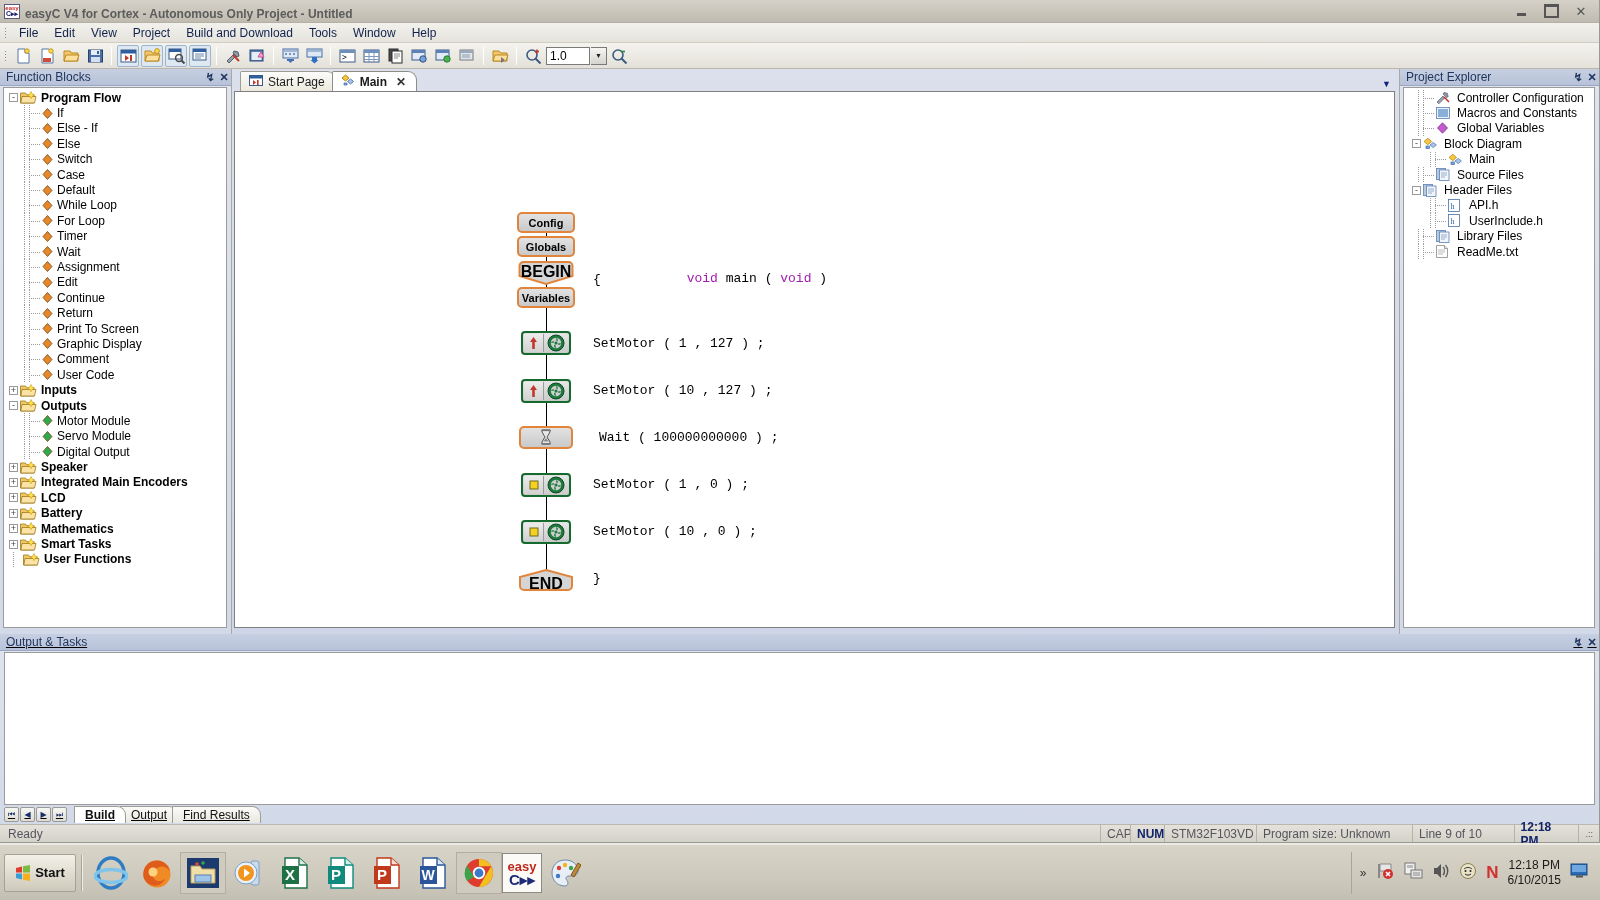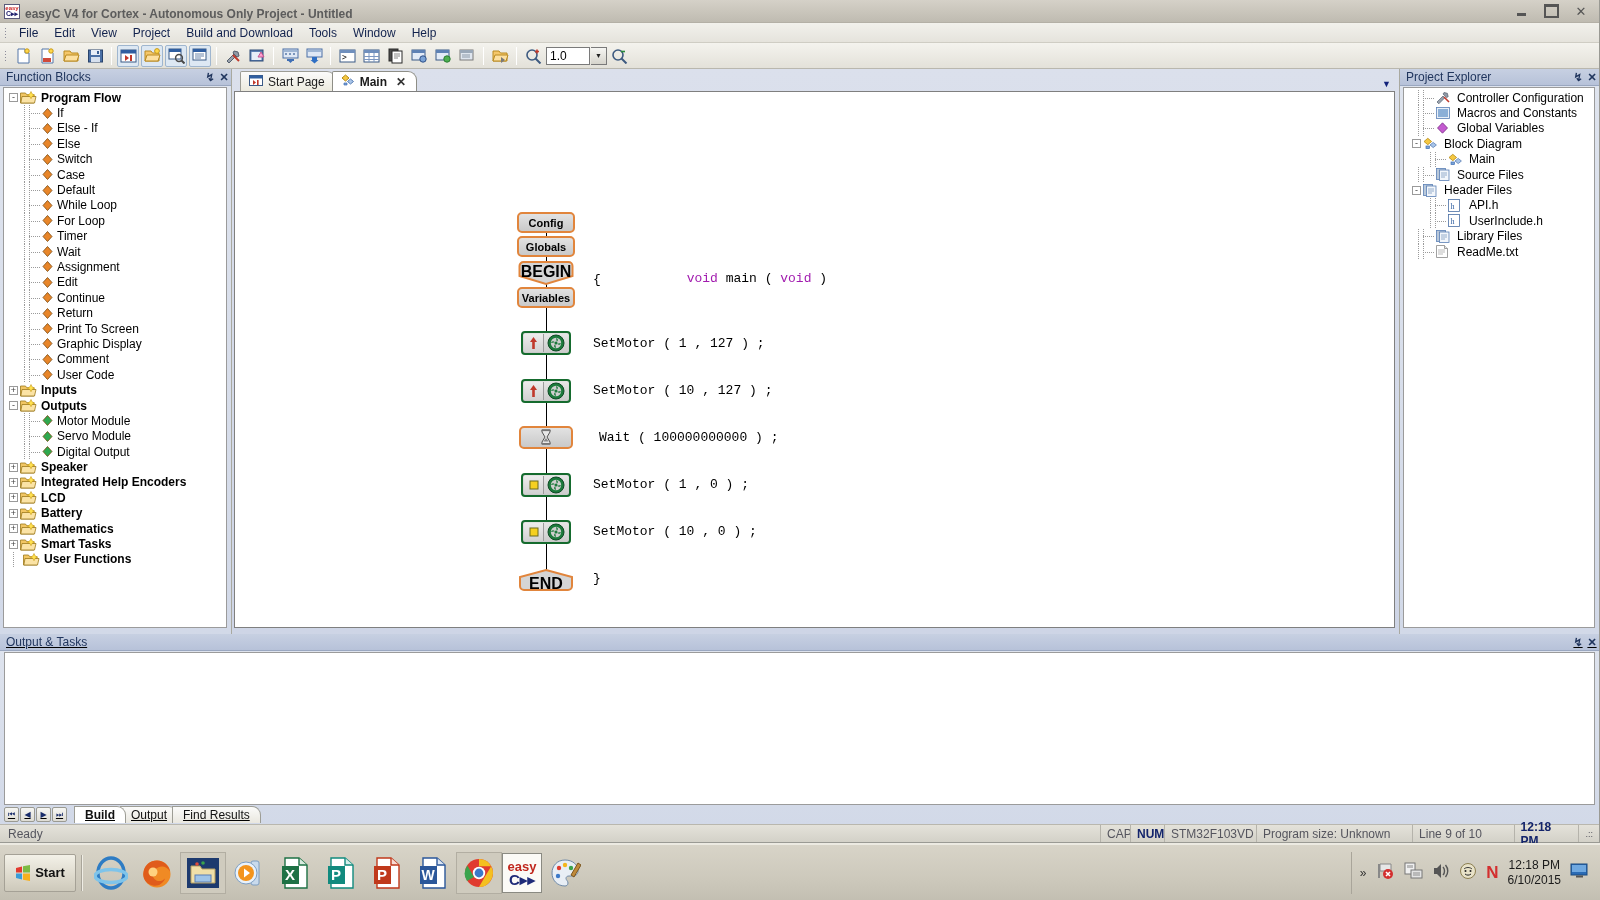--- a/index.html
+++ b/index.html
@@ -710,21 +710,21 @@
             <div class="tline">
               <span style="width:5px;"></span>
               <span class="expander">+</span>
               <span class="folder">
                 <svg width="17" height="13" viewBox="0 0 17 13">
                   <path d="M0.5 2h5l1.2 1.7H14V12H0.5z" fill="#f2c664" stroke="#9d7a1c" stroke-width="0.8"></path>
                   <path d="M2 5.5h14L14.5 12H0.8z" fill="#fbe3a5" stroke="#9d7a1c" stroke-width="0.8"></path>
                   <path d="M11 0.5l1.2 2.4 2.4 1.2-2.4 1.2L11 7.7 9.8 5.3 7.4 4.1l2.4-1.2z" fill="#ffe14d" stroke="#c79a1d" stroke-width="0.6"></path>
                 </svg>
               </span>
-              <span class="bold">Integrated Help Encoders</span>
+              <span class="bold">Integrated Main Encoders</span>
             </div>
             <div class="tline">
               <span style="width:5px;"></span>
               <span class="expander">+</span>
               <span class="folder">
                 <svg width="17" height="13" viewBox="0 0 17 13">
                   <path d="M0.5 2h5l1.2 1.7H14V12H0.5z" fill="#f2c664" stroke="#9d7a1c" stroke-width="0.8"></path>
                   <path d="M2 5.5h14L14.5 12H0.8z" fill="#fbe3a5" stroke="#9d7a1c" stroke-width="0.8"></path>
                   <path d="M11 0.5l1.2 2.4 2.4 1.2-2.4 1.2L11 7.7 9.8 5.3 7.4 4.1l2.4-1.2z" fill="#ffe14d" stroke="#c79a1d" stroke-width="0.6"></path>
                 </svg>

